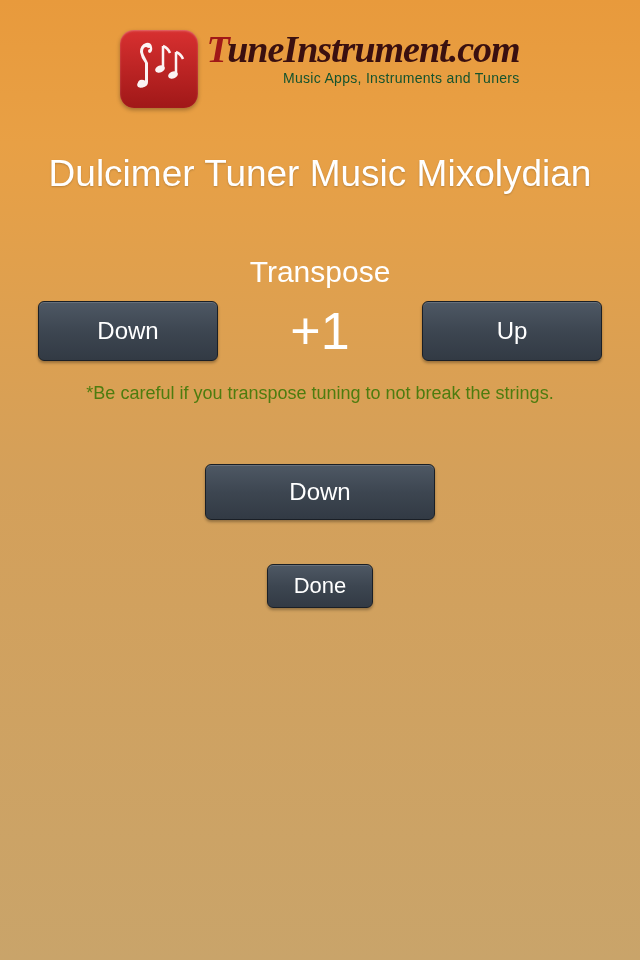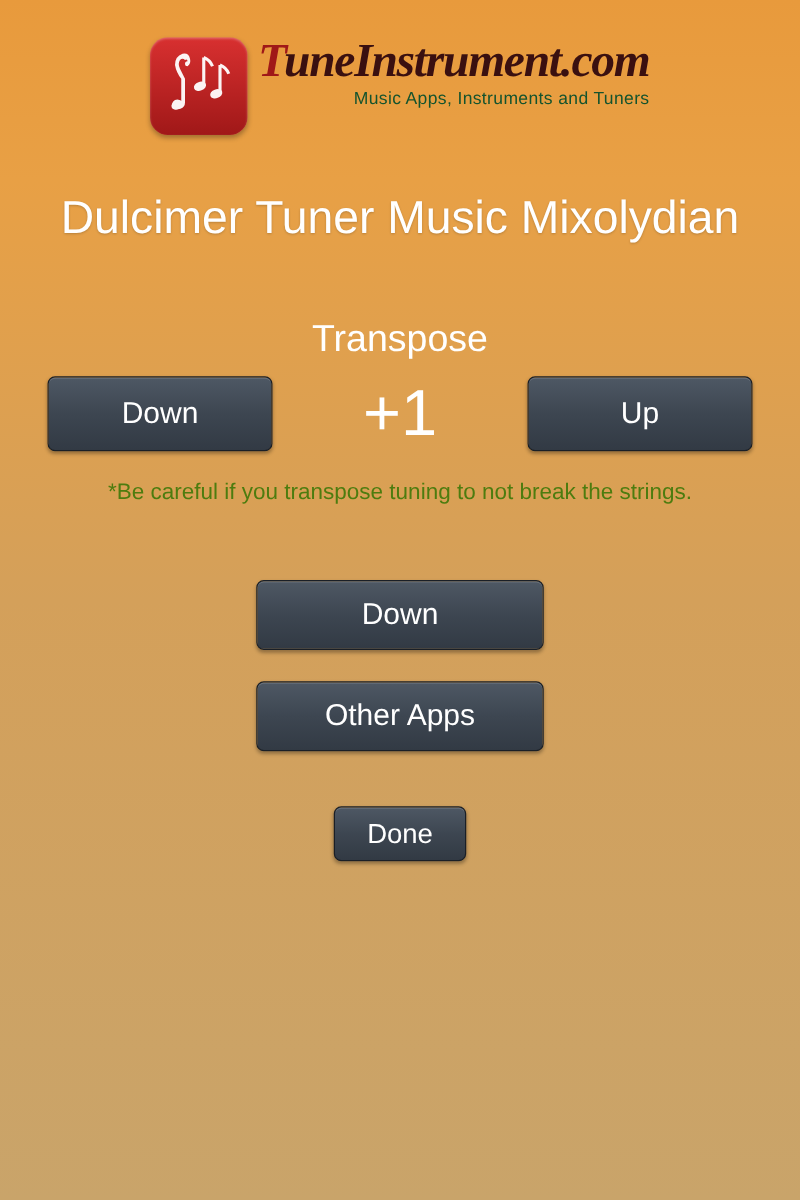--- a/index.html
+++ b/index.html
@@ -167,18 +167,17 @@
   <div class="transpose-row">
     <div class="btn transpose-btn">Down</div>
     <div class="transpose-value">+1</div>
     <div class="btn transpose-btn">Up</div>
   </div>
   <div class="warning-text">*Be careful if you transpose tuning to not break the strings.</div>
 </div>
 
 <div class="menu-section">
   <div class="btn menu-btn">Down</div>
-  <div class="btn menu-btn">Other Apps</div>
 </div>
 
 <div class="done-section">
   <div class="btn done-btn">Done</div>
 </div>
 
 </body></html>

